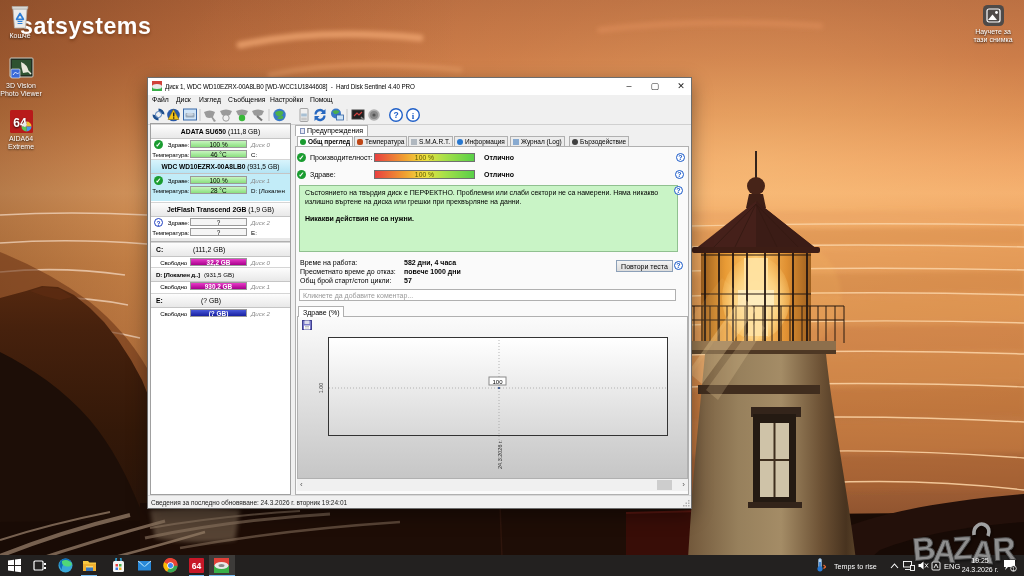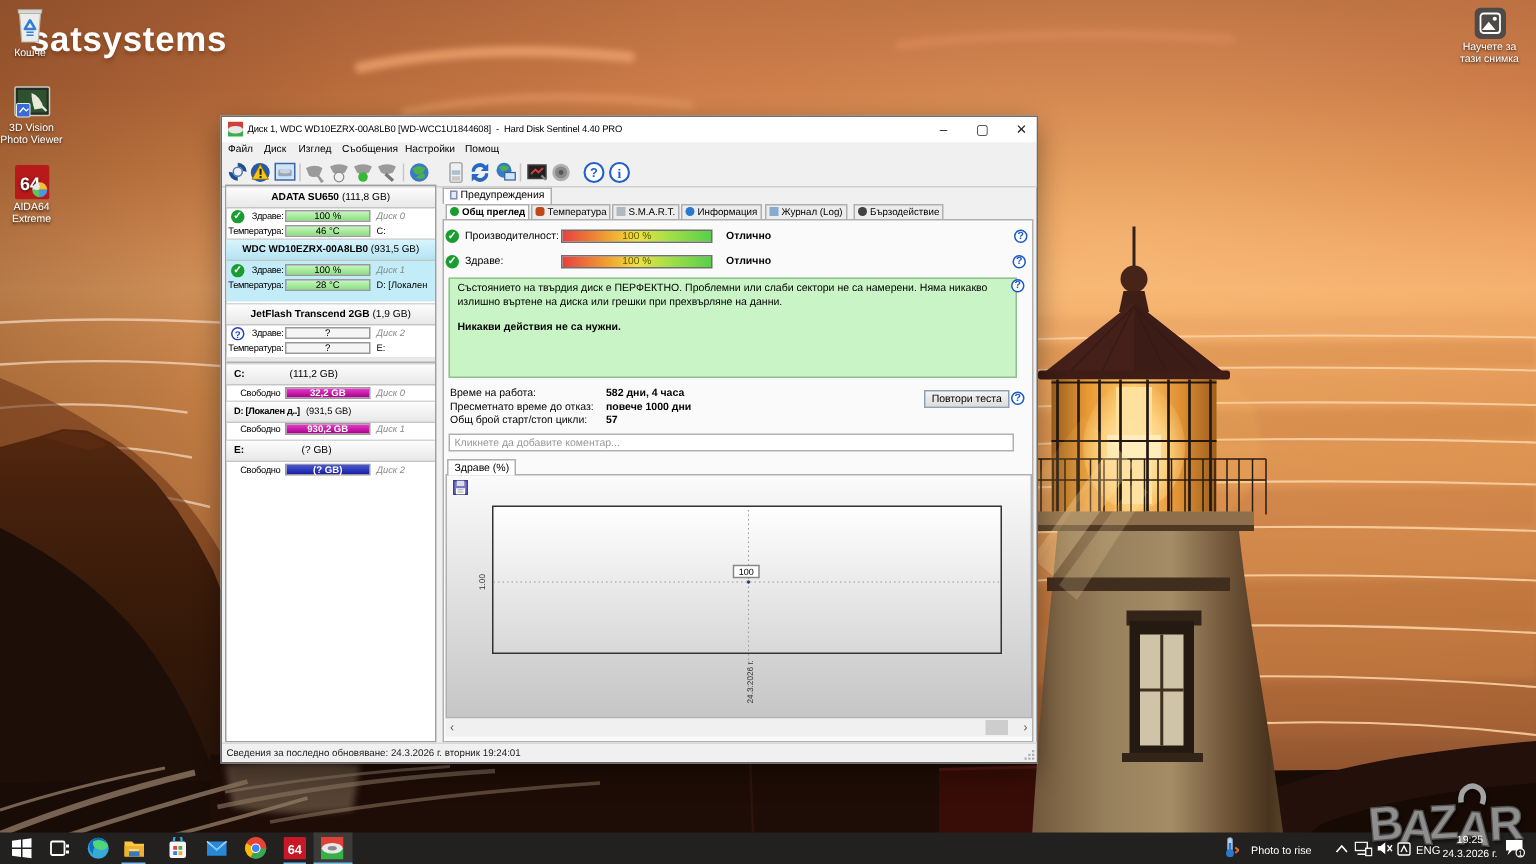--- a/index.html
+++ b/index.html
@@ -620,21 +620,21 @@
   <div class="abs" style="left:189px;top:19.5px;width:15px;height:1.5px;background:#76b9ed;"></div>
   <div class="abs" style="left:209px;top:19.5px;width:26px;height:1.5px;background:#76b9ed;"></div>
 </div>
 <div id="tray">
   <svg class="abs" style="left:816px;top:3px;" width="10" height="14" viewBox="0 0 10 14">
       <rect x="2.5" y="0.5" width="3" height="9" rx="1.5" fill="#bcd6ee" stroke="#88aacc" stroke-width="0.7"></rect>
       <rect x="3.2" y="4" width="1.6" height="5" fill="#2878d0"></rect>
       <circle cx="4" cy="10.8" r="2.6" fill="#2878d0"></circle>
       <path d="M7.5,7 l2.2,1.8 l-2.2,1.8" fill="none" stroke="#e86830" stroke-width="1.3"></path>
     </svg>
-  <span class="abs" style="left:834px;top:7px;font-size:7.2px;white-space:nowrap;">Photo to rise</span>
+  <span class="abs" style="left:834px;top:7px;font-size:7.2px;white-space:nowrap;">Temps to rise</span>
   <svg class="abs" style="left:890px;top:8px;" width="9" height="6" viewBox="0 0 9 6">
       <path d="M1,5 L4.5,1 L8,5" fill="none" stroke="#fff" stroke-width="1.1"></path>
     </svg>
   <svg class="abs" style="left:903px;top:6px;" width="12" height="10" viewBox="0 0 12 10">
       <rect x="0.5" y="0.5" width="8" height="5.5" fill="none" stroke="#fff" stroke-width="0.9"></rect>
       <path d="M2,8.5 L7,8.5" stroke="#fff" stroke-width="0.9"></path>
       <rect x="7.5" y="4.5" width="4" height="5" fill="#232120" stroke="#fff" stroke-width="0.9"></rect>
     </svg>
   <svg class="abs" style="left:918px;top:6px;" width="11" height="9" viewBox="0 0 11 9">
       <path d="M0.5,3 L2.5,3 L5.5,0.5 L5.5,8.5 L2.5,6 L0.5,6 Z" fill="#fff"></path>

